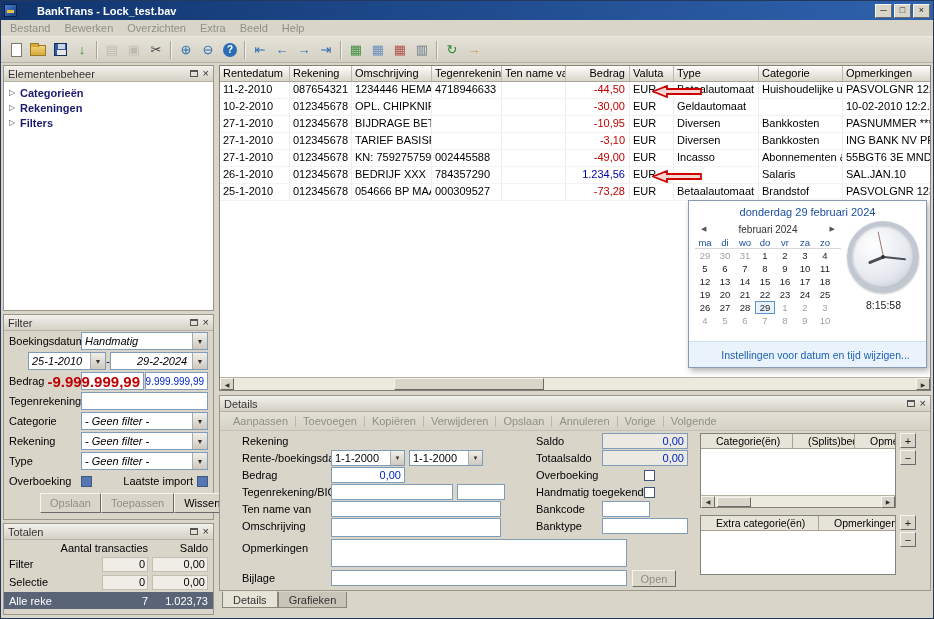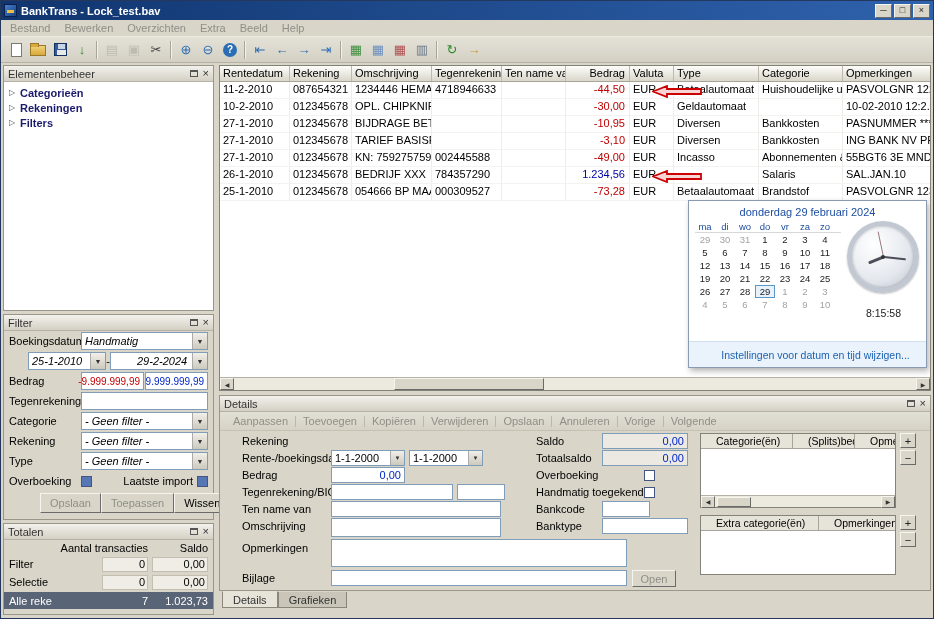--- a/index.html
+++ b/index.html
@@ -2,21 +2,21 @@
 <html><head>
 <meta charset="utf-8">
 <style>
   *{margin:0;padding:0;box-sizing:border-box;}
   html,body{width:934px;height:619px;overflow:hidden;background:#6a6a6a;font-family:"Liberation Sans",sans-serif;}
   .window{width:934px;height:619px;background:#d9d5c9;border:1px solid #24375c;display:flex;flex-direction:column;}
   
   .titlebar{height:19px;background:linear-gradient(90deg,#10356f,#2f62ad);display:flex;align-items:center;padding:0 3px;flex:none;}
   .app-icon{width:13px;height:13px;background:linear-gradient(135deg,#4a7fd0,#1a3f7e);border:1px solid #0a1f4a;margin-right:4px;position:relative;flex:none;}
   .app-icon::after{content:"";position:absolute;left:2px;top:5px;width:7px;height:3px;background:#e8c23a;}
-  .title-text{color:#fff;font-size:11px;font-weight:bold;flex:1;white-space:nowrap;overflow:hidden;}
+  .title-text{color:#fff;font-size:11px;font-weight:bold;flex:1;white-space:nowrap;overflow:hidden;margin-left:16px;}
   .winbtn{width:17px;height:14px;background:#d9d5c9;border:1px solid;border-color:#f5f4ef #6a6a6a #6a6a6a #f5f4ef;font-size:9px;line-height:11px;text-align:center;margin-left:2px;color:#222;flex:none;}
   
   .menubar{height:16px;display:flex;align-items:center;padding-left:2px;flex:none;}
   .menu-item{font-size:11px;color:#8f8f87;padding:0 7px;}
   .toolbar{height:27px;display:flex;align-items:center;padding:0 4px;flex:none;border-top:1px solid #eceae1;border-bottom:1px solid #b5b1a5;background:linear-gradient(#e4e1d7,#d4d0c4);}
   .tb-btn{width:22px;height:22px;display:flex;align-items:center;justify-content:center;flex:none;}
   .tb-btn.dis{opacity:.45;}
   .tb-glyph{font-size:13px;line-height:1;}
   .tb-glyph.round{width:14px;height:14px;border-radius:50%;font-size:10px;font-weight:bold;display:flex;align-items:center;justify-content:center;}
   .tb-sep{width:2px;height:18px;border-left:1px solid #a8a49a;border-right:1px solid #f2f1ec;margin:0 3px;flex:none;}
@@ -101,21 +101,21 @@
   .cal-day{width:20px;height:13px;line-height:13px;text-align:center;font-size:9.5px;color:#222;}
   .cal-day.m{color:#a2a2a2;}
   .cal-day.s{border:1px solid #5a96c8;background:#e8f2fb;line-height:11px;}
   .cal-right{flex:1;position:relative;}
   .clock{position:absolute;left:6px;top:0px;width:72px;height:72px;border-radius:50%;background:radial-gradient(circle at 35% 30%,#ffffff,#e4e8ee 60%,#b9bfca);border:5px solid #c2c8d2;box-shadow:inset 0 0 3px rgba(0,0,0,.3),0 1px 2px rgba(0,0,0,.25);}
   .hand{position:absolute;left:50%;bottom:50%;transform-origin:50% 100%;background:#4a4f58;border-radius:1px;}
   .hand.h{width:3px;height:16px;margin-left:-1.5px;}
   .hand.m{width:2px;height:23px;margin-left:-1px;}
   .hand.sec{width:1px;height:26px;background:#9a7a7a;margin-left:-.5px;}
   .clock-pin{position:absolute;left:50%;top:50%;width:4px;height:4px;margin:-2px 0 0 -2px;border-radius:50%;background:#333;}
-  .cal-time{position:absolute;left:0;right:0;top:78px;text-align:center;font-size:10.5px;color:#222;margin-top:8px;}
+  .cal-time{position:absolute;left:0;right:0;top:78px;text-align:center;font-size:10.5px;color:#222;}
   .cal-footer{position:absolute;left:0;right:0;bottom:0;height:26px;background:#eaf3fb;border-top:1px solid #cfe0ef;display:flex;align-items:center;justify-content:center;}
   .cal-link{font-size:10.5px;color:#1d62b4;margin-left:16px;}
   
   .details-panel{flex:none;height:196px;border:1px solid #9a968a;background:#d9d5c9;display:flex;flex-direction:column;margin-top:4px;}
   .d-toolbar{height:19px;display:flex;align-items:center;padding:0 6px;border-bottom:1px solid #c5c1b5;background:linear-gradient(#e2dfd5,#d6d2c6);flex:none;}
   .dt-link{font-size:11px;color:#8f8f87;padding:0 7px;white-space:nowrap;}
   .dt-sep{width:1px;height:11px;background:#bcb8ac;flex:none;}
   .d-body{flex:1;position:relative;font-size:11px;min-height:0;}
   .dlabel{position:absolute;color:#000;white-space:nowrap;}
   .dfld{position:absolute;background:#fff;border:1px solid #7f9db9;height:16px;font-size:11px;display:flex;align-items:center;padding:0 3px;}
@@ -282,21 +282,21 @@
           <span style="width:14px;text-align:center;">-</span>
           <div class="combo" style="flex:none;width:98px;padding-left:26px;">
             <span class="cval">29-2-2024</span>
             <span class="carw">
                 <span>▼</span>
               </span>
           </div>
         </div>
         <div class="frow">
           <span class="flabel">Bedrag</span>
-          <div class="txt right red" style="width:63px;flex:none;font-size:10px;">-9.999.999,99</div>
+          <div class="txt right red" style="width:63px;flex:none;font-size:15px;font-weight:bold;">-9.999.999,99</div>
           <div style="width:3px;"></div>
           <div class="txt right blue" style="width:63px;flex:none;font-size:10px;">9.999.999,99</div>
         </div>
         <div class="frow">
           <span class="flabel">Tegenrekening</span>
           <div class="txt" style="flex:1;"></div>
         </div>
         <div class="frow">
           <span class="flabel">Categorie</span>
           <div class="combo">
@@ -494,20 +494,25 @@
           <span class="strack">
               <span class="sthumb"></span>
             </span>
           <span class="sbtn">▶</span>
         </div>
 
         <div class="calendar">
           <div class="cal-title">donderdag 29 februari 2024</div>
           <div class="cal-flex">
             <div class="cal-left">
+              <div class="cal-nav">
+                <span class="navarrow">◀</span>
+                <span class="monthlabel">februari 2024</span>
+                <span class="navarrow">▶</span>
+              </div>
               <div class="cal-dn">
                   <span>ma</span>
                   <span>di</span>
                   <span>wo</span>
                   <span>do</span>
                   <span>vr</span>
                   <span>za</span>
                   <span>zo</span>
                 </div>
               <div>

